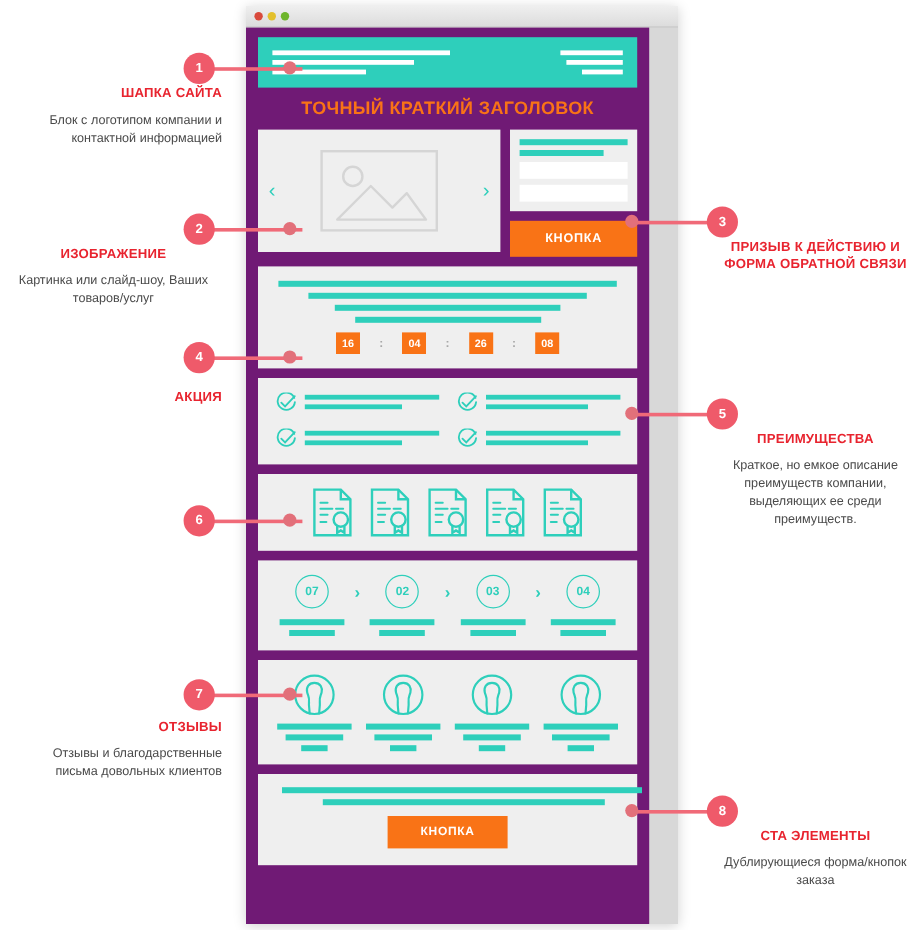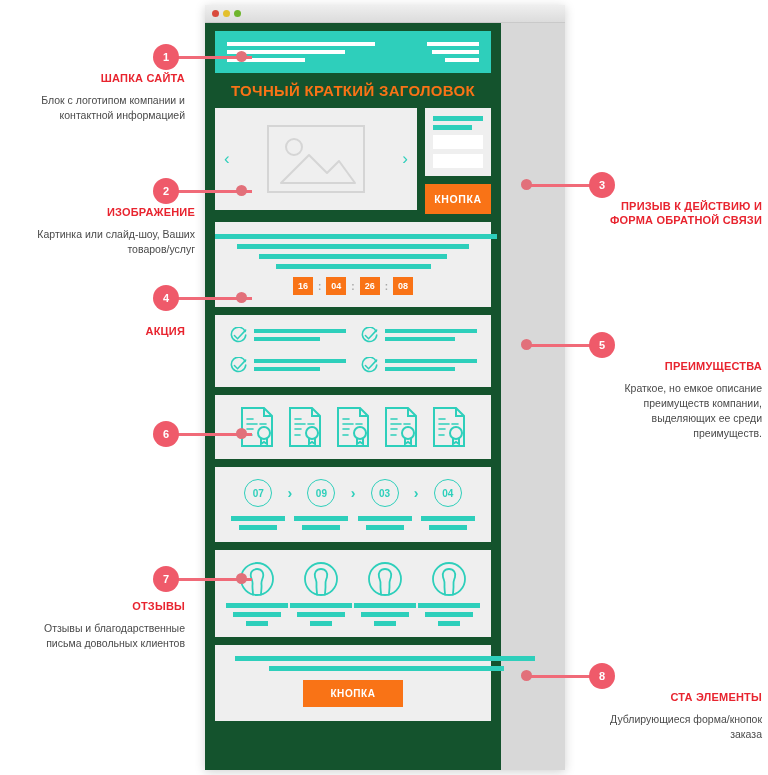--- a/index.html
+++ b/index.html
@@ -22,21 +22,21 @@
   .titlebar {
     height: 18px; background: linear-gradient(#efefef,#dcdcdc);
     border-bottom: 1px solid #c9c9c9;
     display: flex; align-items: center; padding-left: 7px; gap: 4px;
   }
   .dot { width: 7px; height: 7px; border-radius: 50%; }
   .dot.red { background: #d94a3c; }
   .dot.yellow { background: #e3c02c; }
   .dot.green { background: #6eb52c; }
 
-  .viewport { position: absolute; left:0; top:18px; width:296px; bottom:0; background:#14532d; }
+  .viewport { position: absolute; left:0; top:18px; width:336px; bottom:0; background:#701a75; }
 
   .sect { background:#efefef; margin: 0 10px 8px 10px; position: relative; }
 
   
   .hdr-band {
     background:#2ecfbb; height: 42px; margin: 8px 10px 0 10px;
     display:flex; align-items:center; justify-content:space-between;
     padding: 0 12px;
   }
   .hdr-left { display:flex; flex-direction:column; gap:4px; }
@@ -59,21 +59,21 @@
   .tbar { height:5px; background:#2ecfbb; margin-bottom:4px; }
   .inp { height:14px; background:#ffffff; margin-top:5px; }
   .cta-btn {
     background:#f97316; color:#fff; font-weight:bold; font-size:10.5px;
     letter-spacing:.6px; text-align:center; padding:9px 0; margin-top:8px;
   }
 
   
   .promo { padding: 12px 0 12px 0; }
   .promo .pb { height:5px; background:#2ecfbb; margin: 0 auto 5px auto; }
-  .timer { display:flex; justify-content:center; align-items:center; gap:5px; margin-top:8px; }
+  .timer { display:flex; justify-content:center; align-items:center; gap:16px; margin-top:8px; }
   .tcell { background:#f97316; color:#fff; font-weight:bold; font-size:9px;
            padding:4px 5px; min-width:20px; text-align:center; }
   .tsep { color:#a8a8a8; font-weight:bold; font-size:10px; }
 
   
   .benefits { padding: 12px 14px; display:grid; grid-template-columns:1fr 1fr; gap:12px 14px; }
   .ben { display:flex; gap:7px; align-items:flex-start; }
   .ben-lines { flex:1; padding-top:2px; }
   .ben-lines div { height:4px; background:#2ecfbb; margin-bottom:4px; }
 
@@ -108,21 +108,21 @@
   
   .badge {
     position:absolute; width:26px; height:26px; border-radius:50%;
     background:#ef5a6a; color:#fff; font-weight:bold; font-size:11px;
     display:flex; align-items:center; justify-content:center; z-index:7;
   }
   .lead { position:absolute; height:3px; background:#f06a78; z-index:5; }
   .nub { position:absolute; width:11px; height:11px; border-radius:50%; background:#e2707a; z-index:6; }
 
   .calloutL { position:absolute; width:175px; text-align:right; z-index:4; }
-  .calloutR { position:absolute; width:165px; text-align:right; z-index:4; }
+  .calloutR { position:absolute; width:165px; text-align:center; z-index:4; }
   .co-title { color:#e8242f; font-weight:bold; font-size:11px; letter-spacing:.2px; margin-bottom:7px; line-height:1.25; }
   .co-body { color:#4a4a4a; font-size:10.5px; line-height:1.45; }
 </style>
 </head>
 <body>
 
 <div id="stage">
 
   <div class="browser">
     <div class="titlebar">
@@ -299,21 +299,21 @@
       </div>
 
       <div class="sect steps">
         <div class="step">
           <div class="circ">07</div>
           <div class="sl1"></div>
           <div class="sl2"></div>
         </div>
         <div class="stepsep">›</div>
         <div class="step">
-          <div class="circ">09</div>
+          <div class="circ">02</div>
           <div class="sl1"></div>
           <div class="sl2"></div>
         </div>
         <div class="stepsep">›</div>
         <div class="step">
           <div class="circ">03</div>
           <div class="sl1"></div>
           <div class="sl2"></div>
         </div>
         <div class="stepsep">›</div>
@@ -376,21 +376,21 @@
   <div class="nub" style="left:236px; top:51px;"></div>
   <div class="badge" style="left:153px; top:44px;">1</div>
   <div class="calloutL" style="left:10px; top:72px;">
     <div class="co-title">ШАПКА САЙТА</div>
     <div class="co-body">Блок с логотипом компании и контактной информацией</div>
   </div>
 
   <div class="lead" style="left:172px; top:190px; width:80px;"></div>
   <div class="nub" style="left:236px; top:185px;"></div>
   <div class="badge" style="left:153px; top:178px;">2</div>
-  <div class="calloutL" style="left:20px; top:206px;">
+  <div class="calloutL" style="left:7px; top:206px;text-align:center;">
     <div class="co-title">ИЗОБРАЖЕНИЕ</div>
     <div class="co-body">Картинка или слайд-шоу, Ваших товаров/услуг</div>
   </div>
 
   <div class="lead" style="left:524px; top:184px; width:66px;"></div>
   <div class="nub" style="left:521px; top:179px;"></div>
   <div class="badge" style="left:589px; top:172px;">3</div>
   <div class="calloutR" style="left:597px; top:200px;">
     <div class="co-title">ПРИЗЫВ К ДЕЙСТВИЮ И ФОРМА ОБРАТНОЙ СВЯЗИ</div>
   </div>

